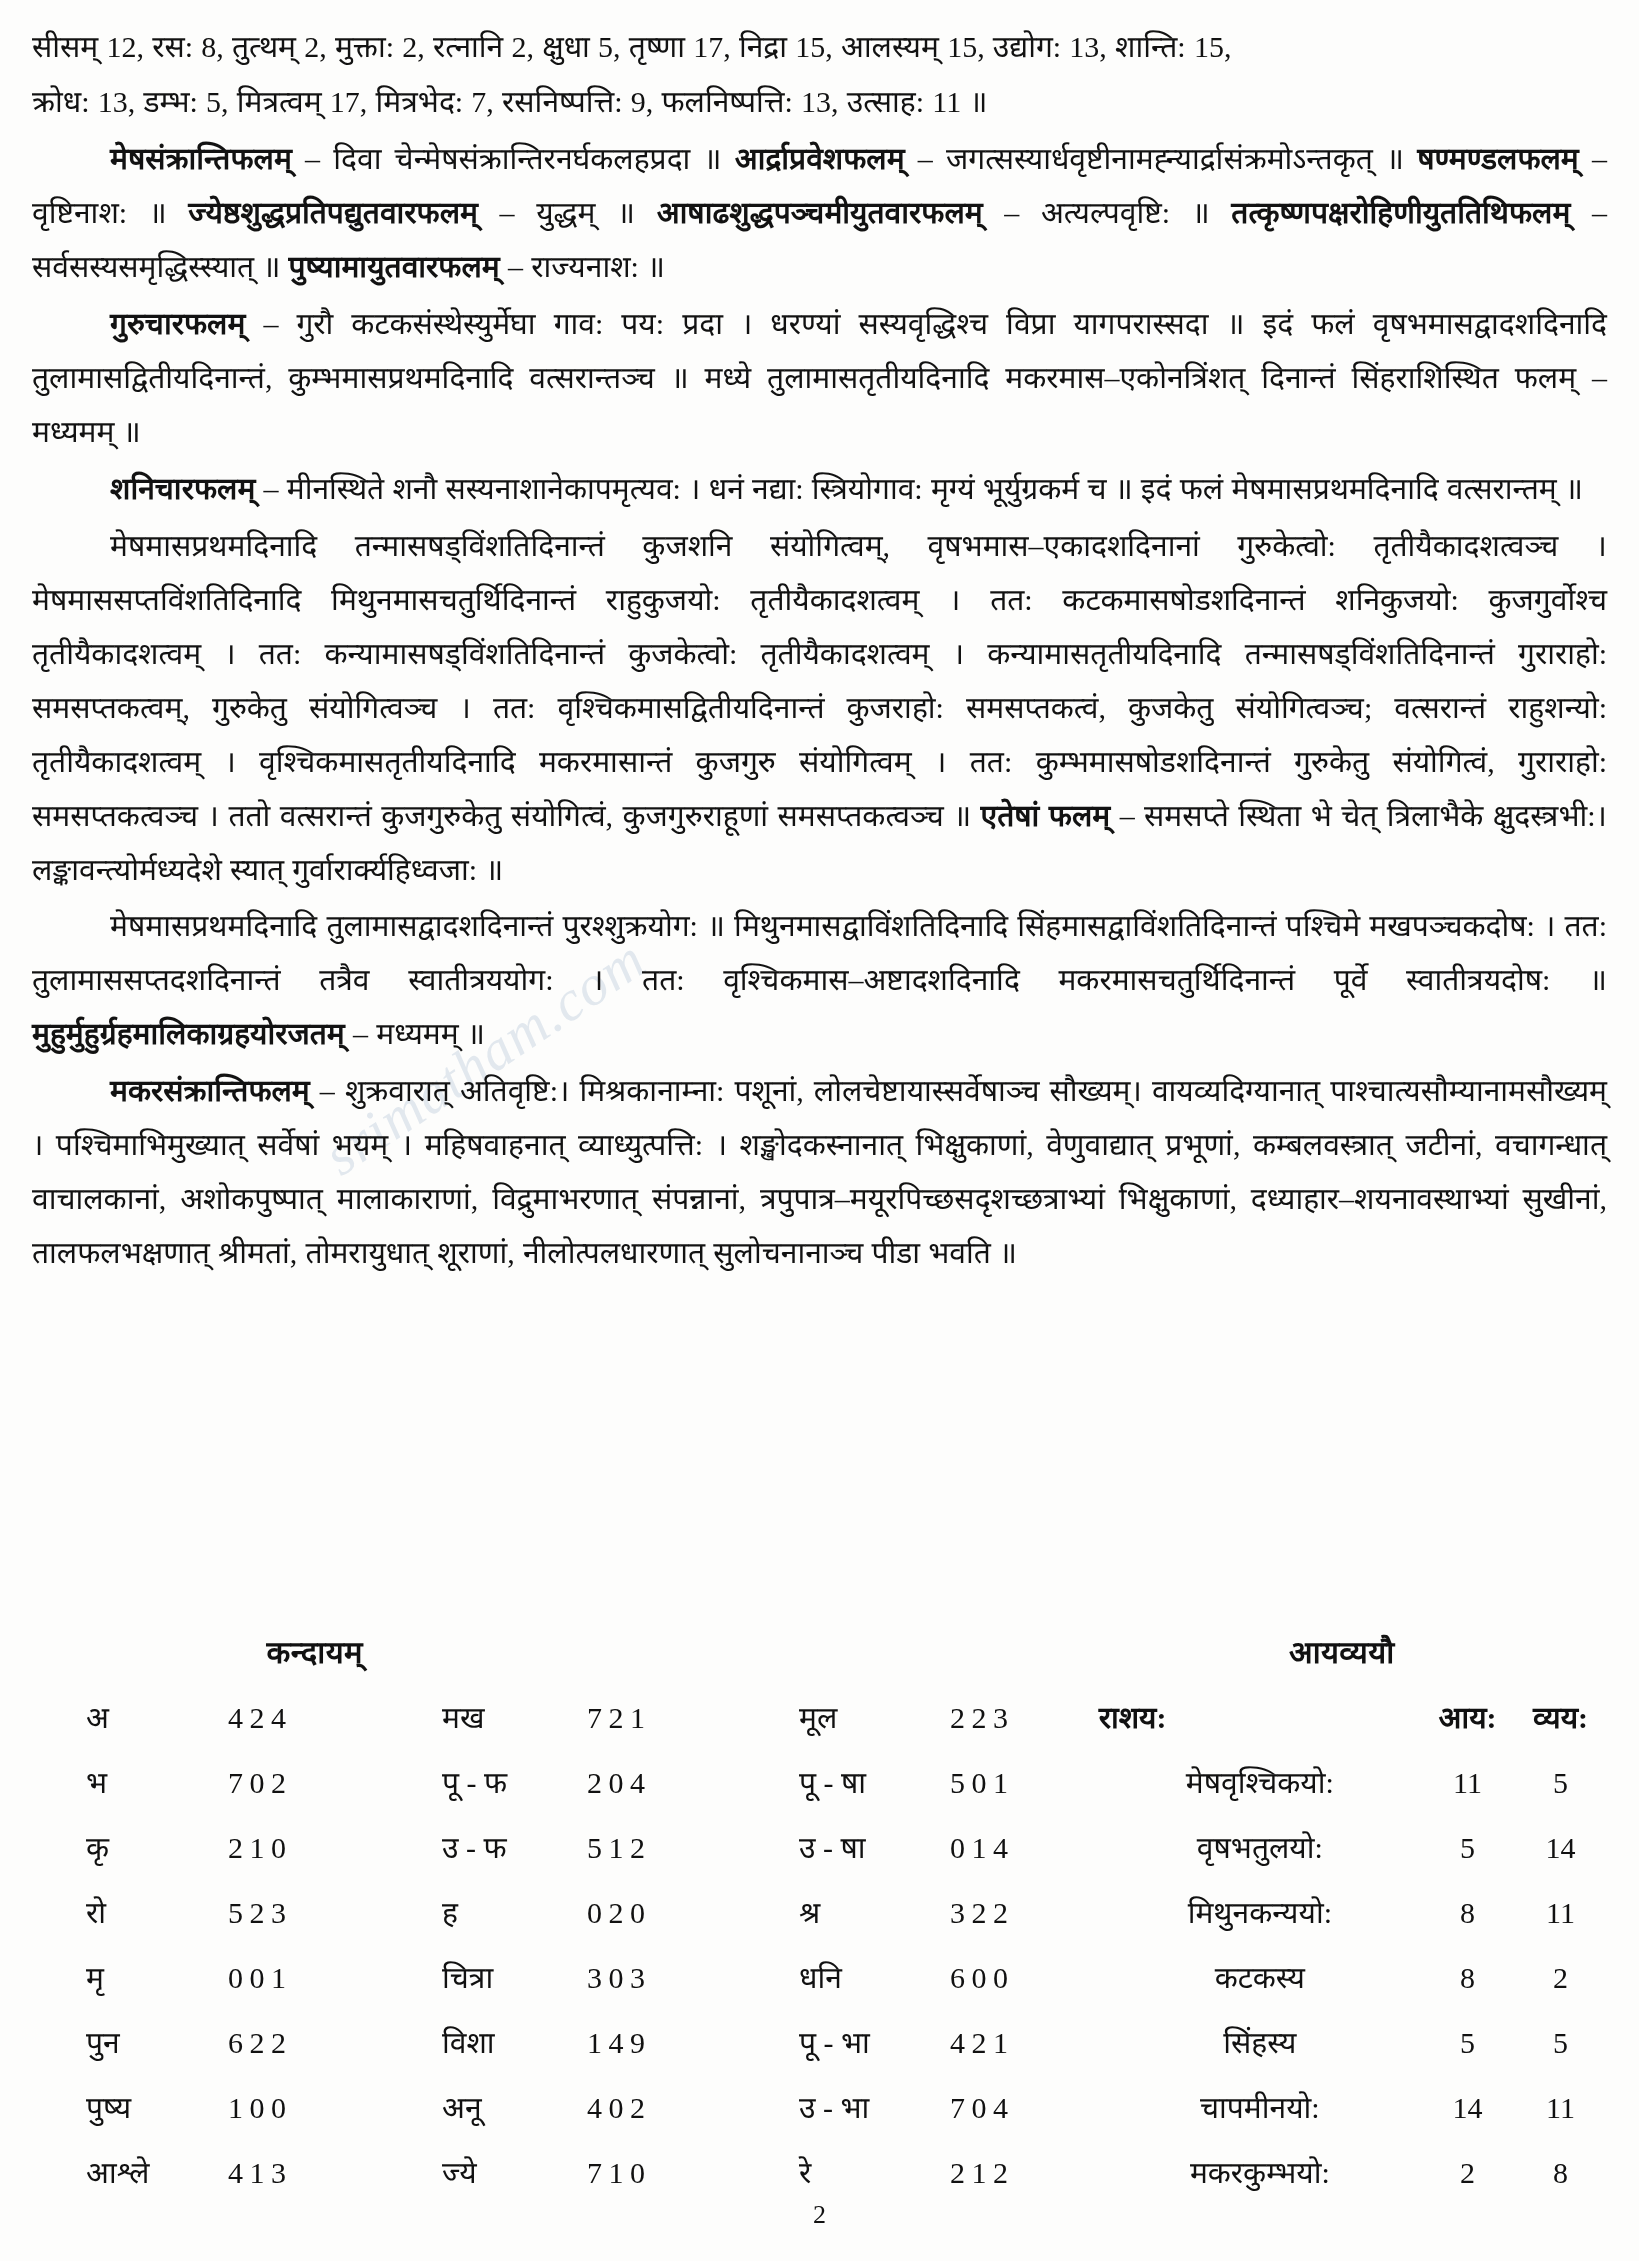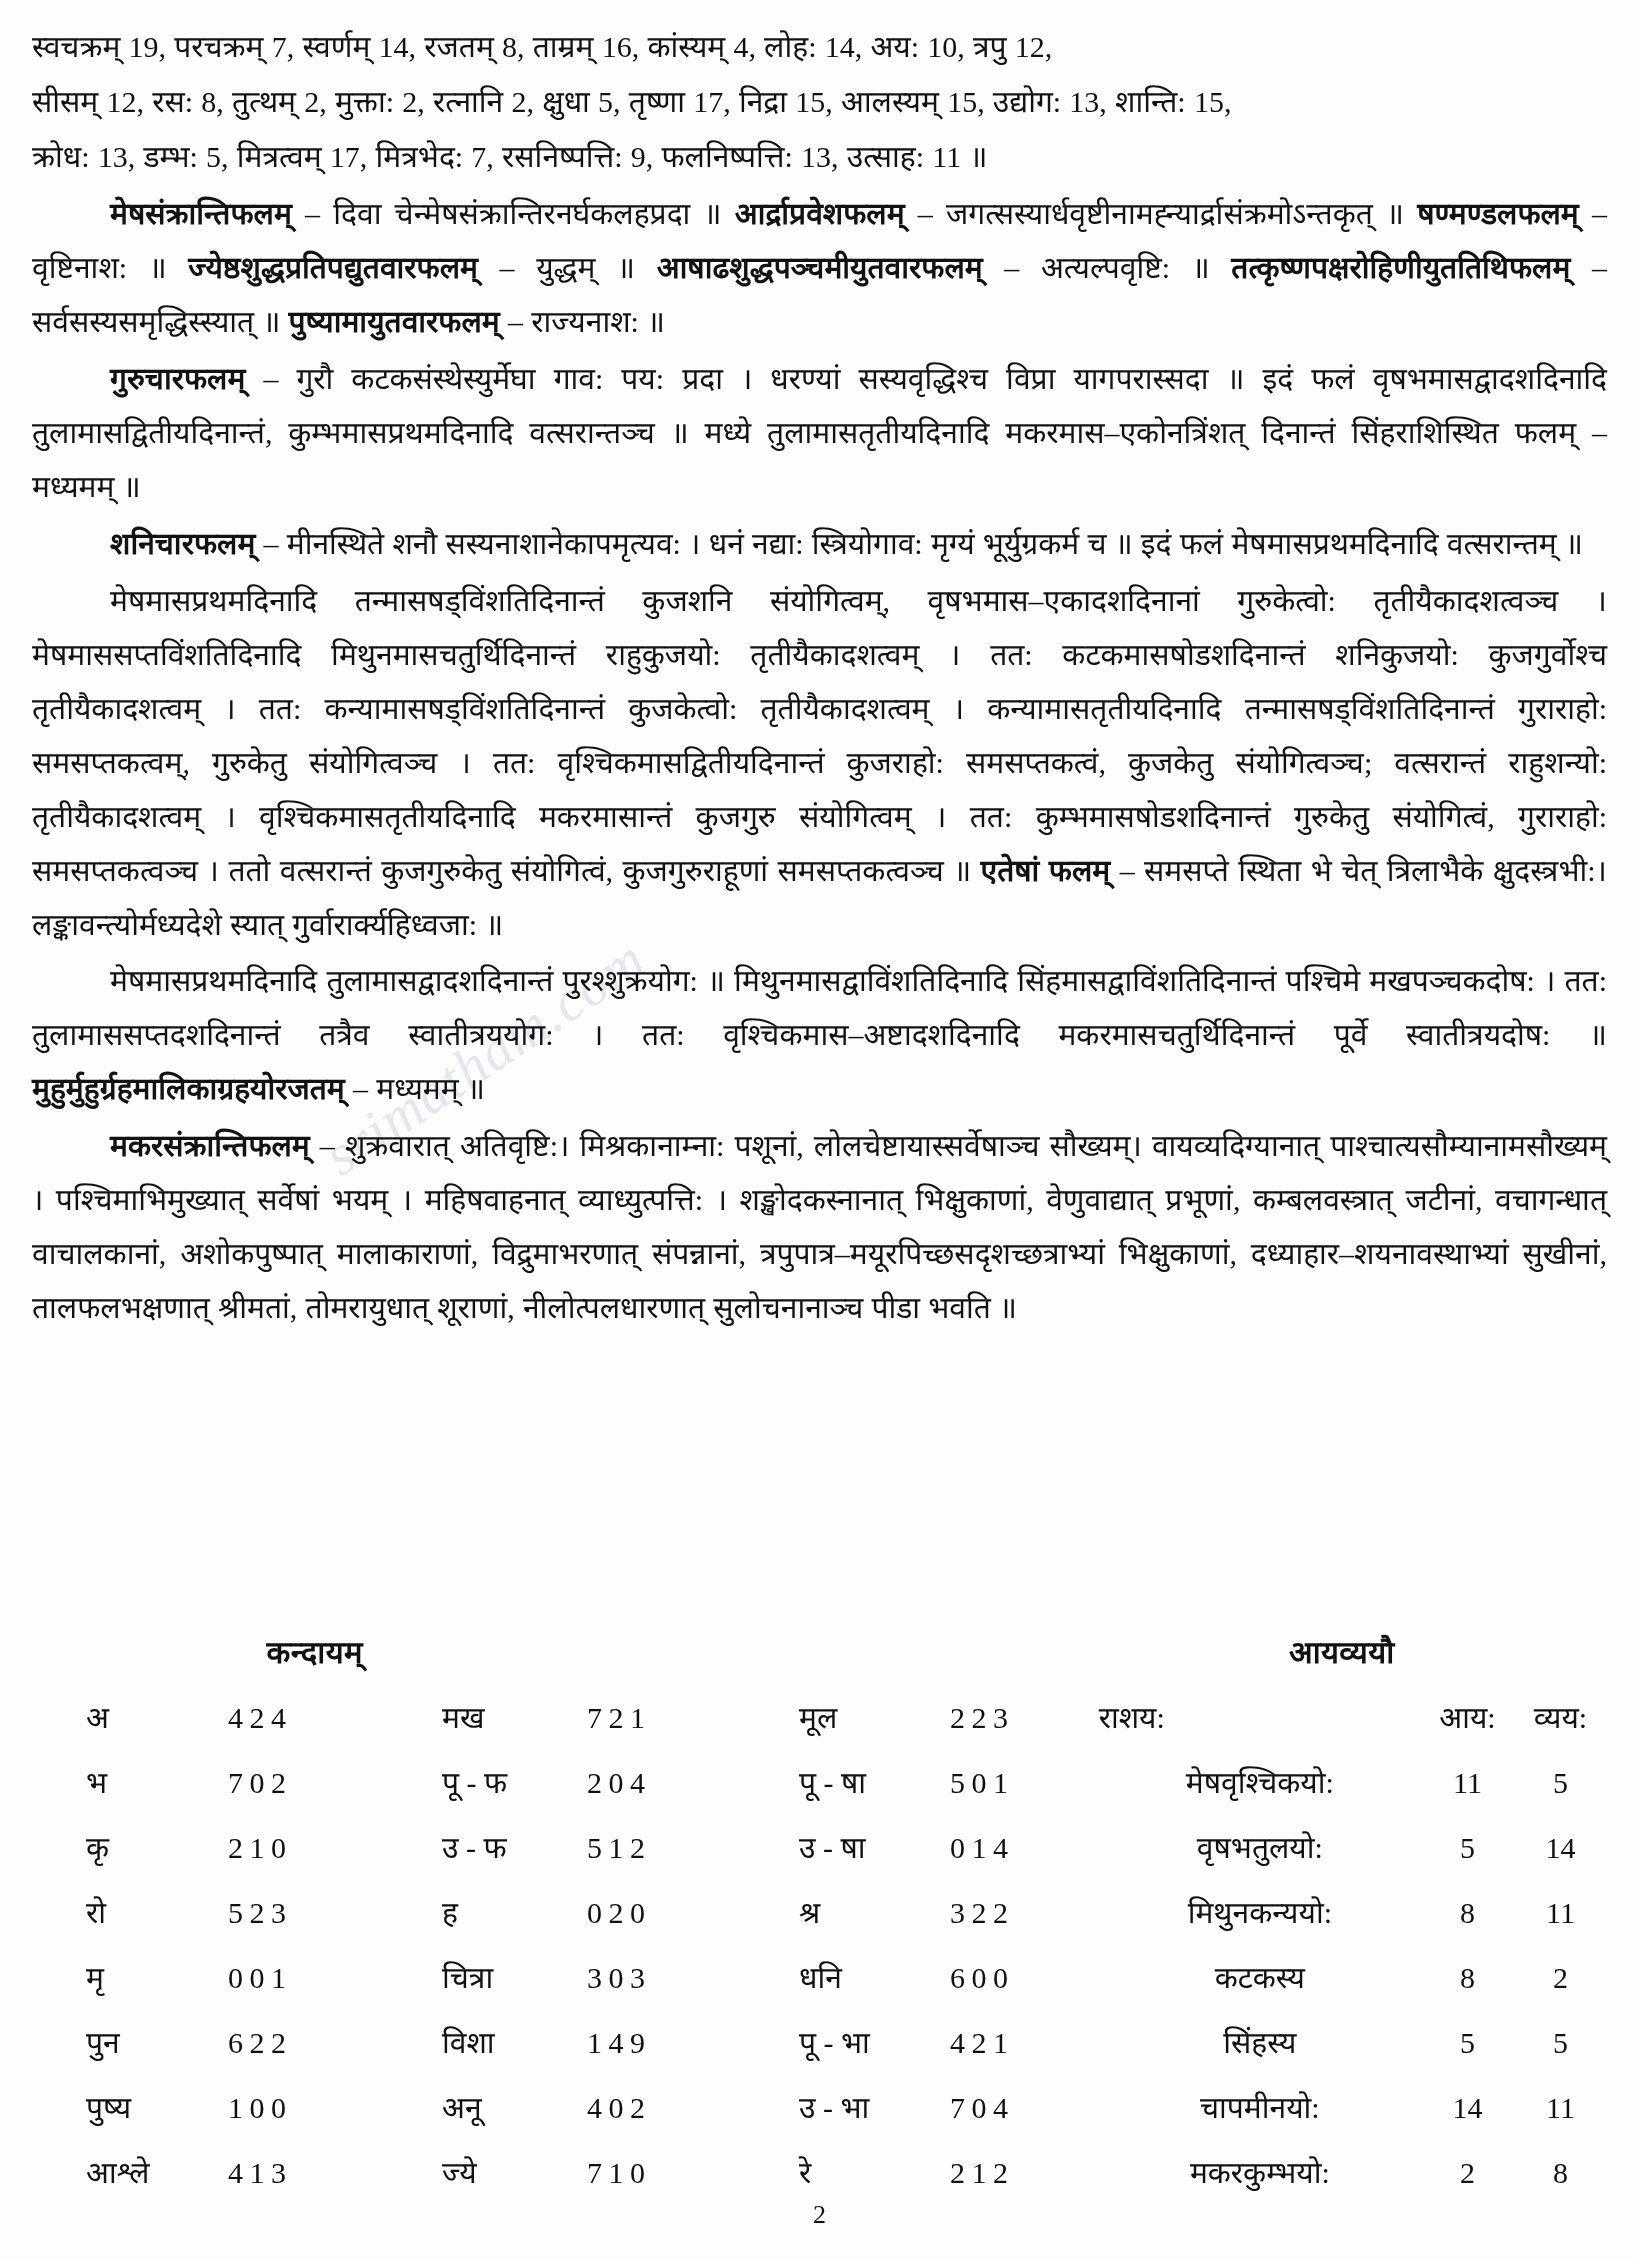--- a/index.html
+++ b/index.html
@@ -116,21 +116,21 @@
   #kandaayam-table td.nm  { width: 142px; padding-left: 54px; }
   #kandaayam-table td.vl  { width: 214px; letter-spacing: 6.5px; }
   #kandaayam-table td.vl2 { width: 212px; letter-spacing: 6.5px; }
   #kandaayam-table td.vl3 { letter-spacing: 6.5px; }
   #kandaayam-table td.nm2 { width: 145px; }
   #kandaayam-table td.nm3 { width: 151px; }
 
   
   #aayavyayau-table td.rashi { text-align: center; }
   #aayavyayau-table td.num   { text-align: center; width: 93px; }
-  #aayavyayau-table th       { font-weight: normal; }
+  #aayavyayau-table th       { font-weight: bold; }
   #aayavyayau-table th.rashi { text-align: left; }
   #aayavyayau-table th.num   { text-align: center; width: 93px; }
 
   
   #page-number {
     position: absolute;
     left: 0;
     right: 0;
     top: 2200px;
     text-align: center;
@@ -141,21 +141,20 @@
 </head>
 <body>
 
 <div id="page">
 
   <div id="watermark">srimatham.com</div>
 
   <div class="textflow">
 
     <div class="listblock">
-      <p class="para tight">स्वचक्रम् 19, परचक्रम् 7, स्वर्णम् 14, रजतम् 8, ताम्रम् 16, कांस्यम् 4, लोह: 14, अय: 10, त्रपु 12,</p>
       <p class="para tight">सीसम् 12, रस: 8, तुत्थम् 2, मुक्ता: 2, रत्नानि 2, क्षुधा 5, तृष्णा 17, निद्रा 15, आलस्यम् 15, उद्योग: 13, शान्ति: 15,</p>
       <p class="para">क्रोध: 13, डम्भ: 5, मित्रत्वम् 17, मित्रभेद: 7, रसनिष्पत्ति: 9, फलनिष्पत्ति: 13, उत्साह: 11 ॥</p>
     </div>
 
     <div id="sections-host">
         <p class="para indent"><b class="hd">मेषसंक्रान्तिफलम् </b><span>– दिवा चेन्मेषसंक्रान्तिरनर्घकलहप्रदा ॥ </span><b class="hd">आर्द्राप्रवेशफलम् </b><span>– जगत्सस्यार्धवृष्टीनामह्न्यार्द्रासंक्रमोऽन्तकृत् ॥ </span><b class="hd">षण्मण्डलफलम् </b><span>– वृष्टिनाश: ॥ </span><b class="hd">ज्येष्ठशुद्धप्रतिपद्युतवारफलम् </b><span>– युद्धम् ॥ </span><b class="hd">आषाढशुद्धपञ्चमीयुतवारफलम् </b><span>– अत्यल्पवृष्टि: ॥ </span><b class="hd">तत्कृष्णपक्षरोहिणीयुततिथिफलम् </b><span>– सर्वसस्यसमृद्धिस्स्यात् ॥ </span><b class="hd">पुष्यामायुतवारफलम् </b><span>– राज्यनाश: ॥</span></p>
         <p class="para indent"><b class="hd">गुरुचारफलम् </b><span>–   गुरौ कटकसंस्थेस्युर्मेघा गाव: पय: प्रदा । धरण्यां सस्यवृद्धिश्च विप्रा यागपरास्सदा ॥ इदं फलं वृषभमासद्वादशदिनादि तुलामासद्वितीयदिनान्तं, कुम्भमासप्रथमदिनादि वत्सरान्तञ्च ॥ मध्ये तुलामासतृतीयदिनादि मकरमास–एकोनत्रिंशत् दिनान्तं सिंहराशिस्थित फलम् – मध्यमम् ॥</span></p>
         <p class="para indent"><b class="hd">शनिचारफलम् </b><span>– मीनस्थिते शनौ सस्यनाशानेकापमृत्यव: । धनं नद्या: स्त्रियोगाव: मृग्यं भूर्युग्रकर्म च ॥ इदं फलं मेषमासप्रथमदिनादि वत्सरान्तम् ॥</span></p>
         <p class="para indent"><span>मेषमासप्रथमदिनादि तन्मासषड्विंशतिदिनान्तं कुजशनि संयोगित्वम्, वृषभमास–एकादशदिनानां गुरुकेत्वो: तृतीयैकादशत्वञ्च । मेषमाससप्तविंशतिदिनादि मिथुनमासचतुर्थिदिनान्तं राहुकुजयो: तृतीयैकादशत्वम् । तत: कटकमासषोडशदिनान्तं शनिकुजयो: कुजगुर्वोश्च तृतीयैकादशत्वम् । तत: कन्यामासषड्विंशतिदिनान्तं कुजकेत्वो: तृतीयैकादशत्वम् । कन्यामासतृतीयदिनादि तन्मासषड्विंशतिदिनान्तं गुराराहो: समसप्तकत्वम्, गुरुकेतु संयोगित्वञ्च । तत: वृश्चिकमासद्वितीयदिनान्तं कुजराहो: समसप्तकत्वं, कुजकेतु संयोगित्वञ्च; वत्सरान्तं राहुशन्यो: तृतीयैकादशत्वम् । वृश्चिकमासतृतीयदिनादि मकरमासान्तं कुजगुरु संयोगित्वम् । तत: कुम्भमासषोडशदिनान्तं गुरुकेतु संयोगित्वं, गुराराहो: समसप्तकत्वञ्च । ततो वत्सरान्तं कुजगुरुकेतु संयोगित्वं, कुजगुरुराहूणां समसप्तकत्वञ्च ॥ </span><b class="hd">एतेषां फलम् </b><span>– समसप्ते स्थिता भे चेत् त्रिलाभैके क्षुदस्त्रभी:। लङ्कावन्त्योर्मध्यदेशे स्यात् गुर्वारार्क्यहिध्वजा: ॥</span></p>
         <p class="para indent"><span>मेषमासप्रथमदिनादि तुलामासद्वादशदिनान्तं पुरश्शुक्रयोग: ॥ मिथुनमासद्वाविंशतिदिनादि सिंहमासद्वाविंशतिदिनान्तं पश्चिमे मखपञ्चकदोष: । तत: तुलामाससप्तदशदिनान्तं तत्रैव स्वातीत्रययोग: । तत: वृश्चिकमास–अष्टादशदिनादि मकरमासचतुर्थिदिनान्तं पूर्वे स्वातीत्रयदोष: ॥ </span><b class="hd">मुहुर्मुहुर्ग्रहमालिकाग्रहयोरजतम् </b><span>– मध्यमम् ॥</span></p>

